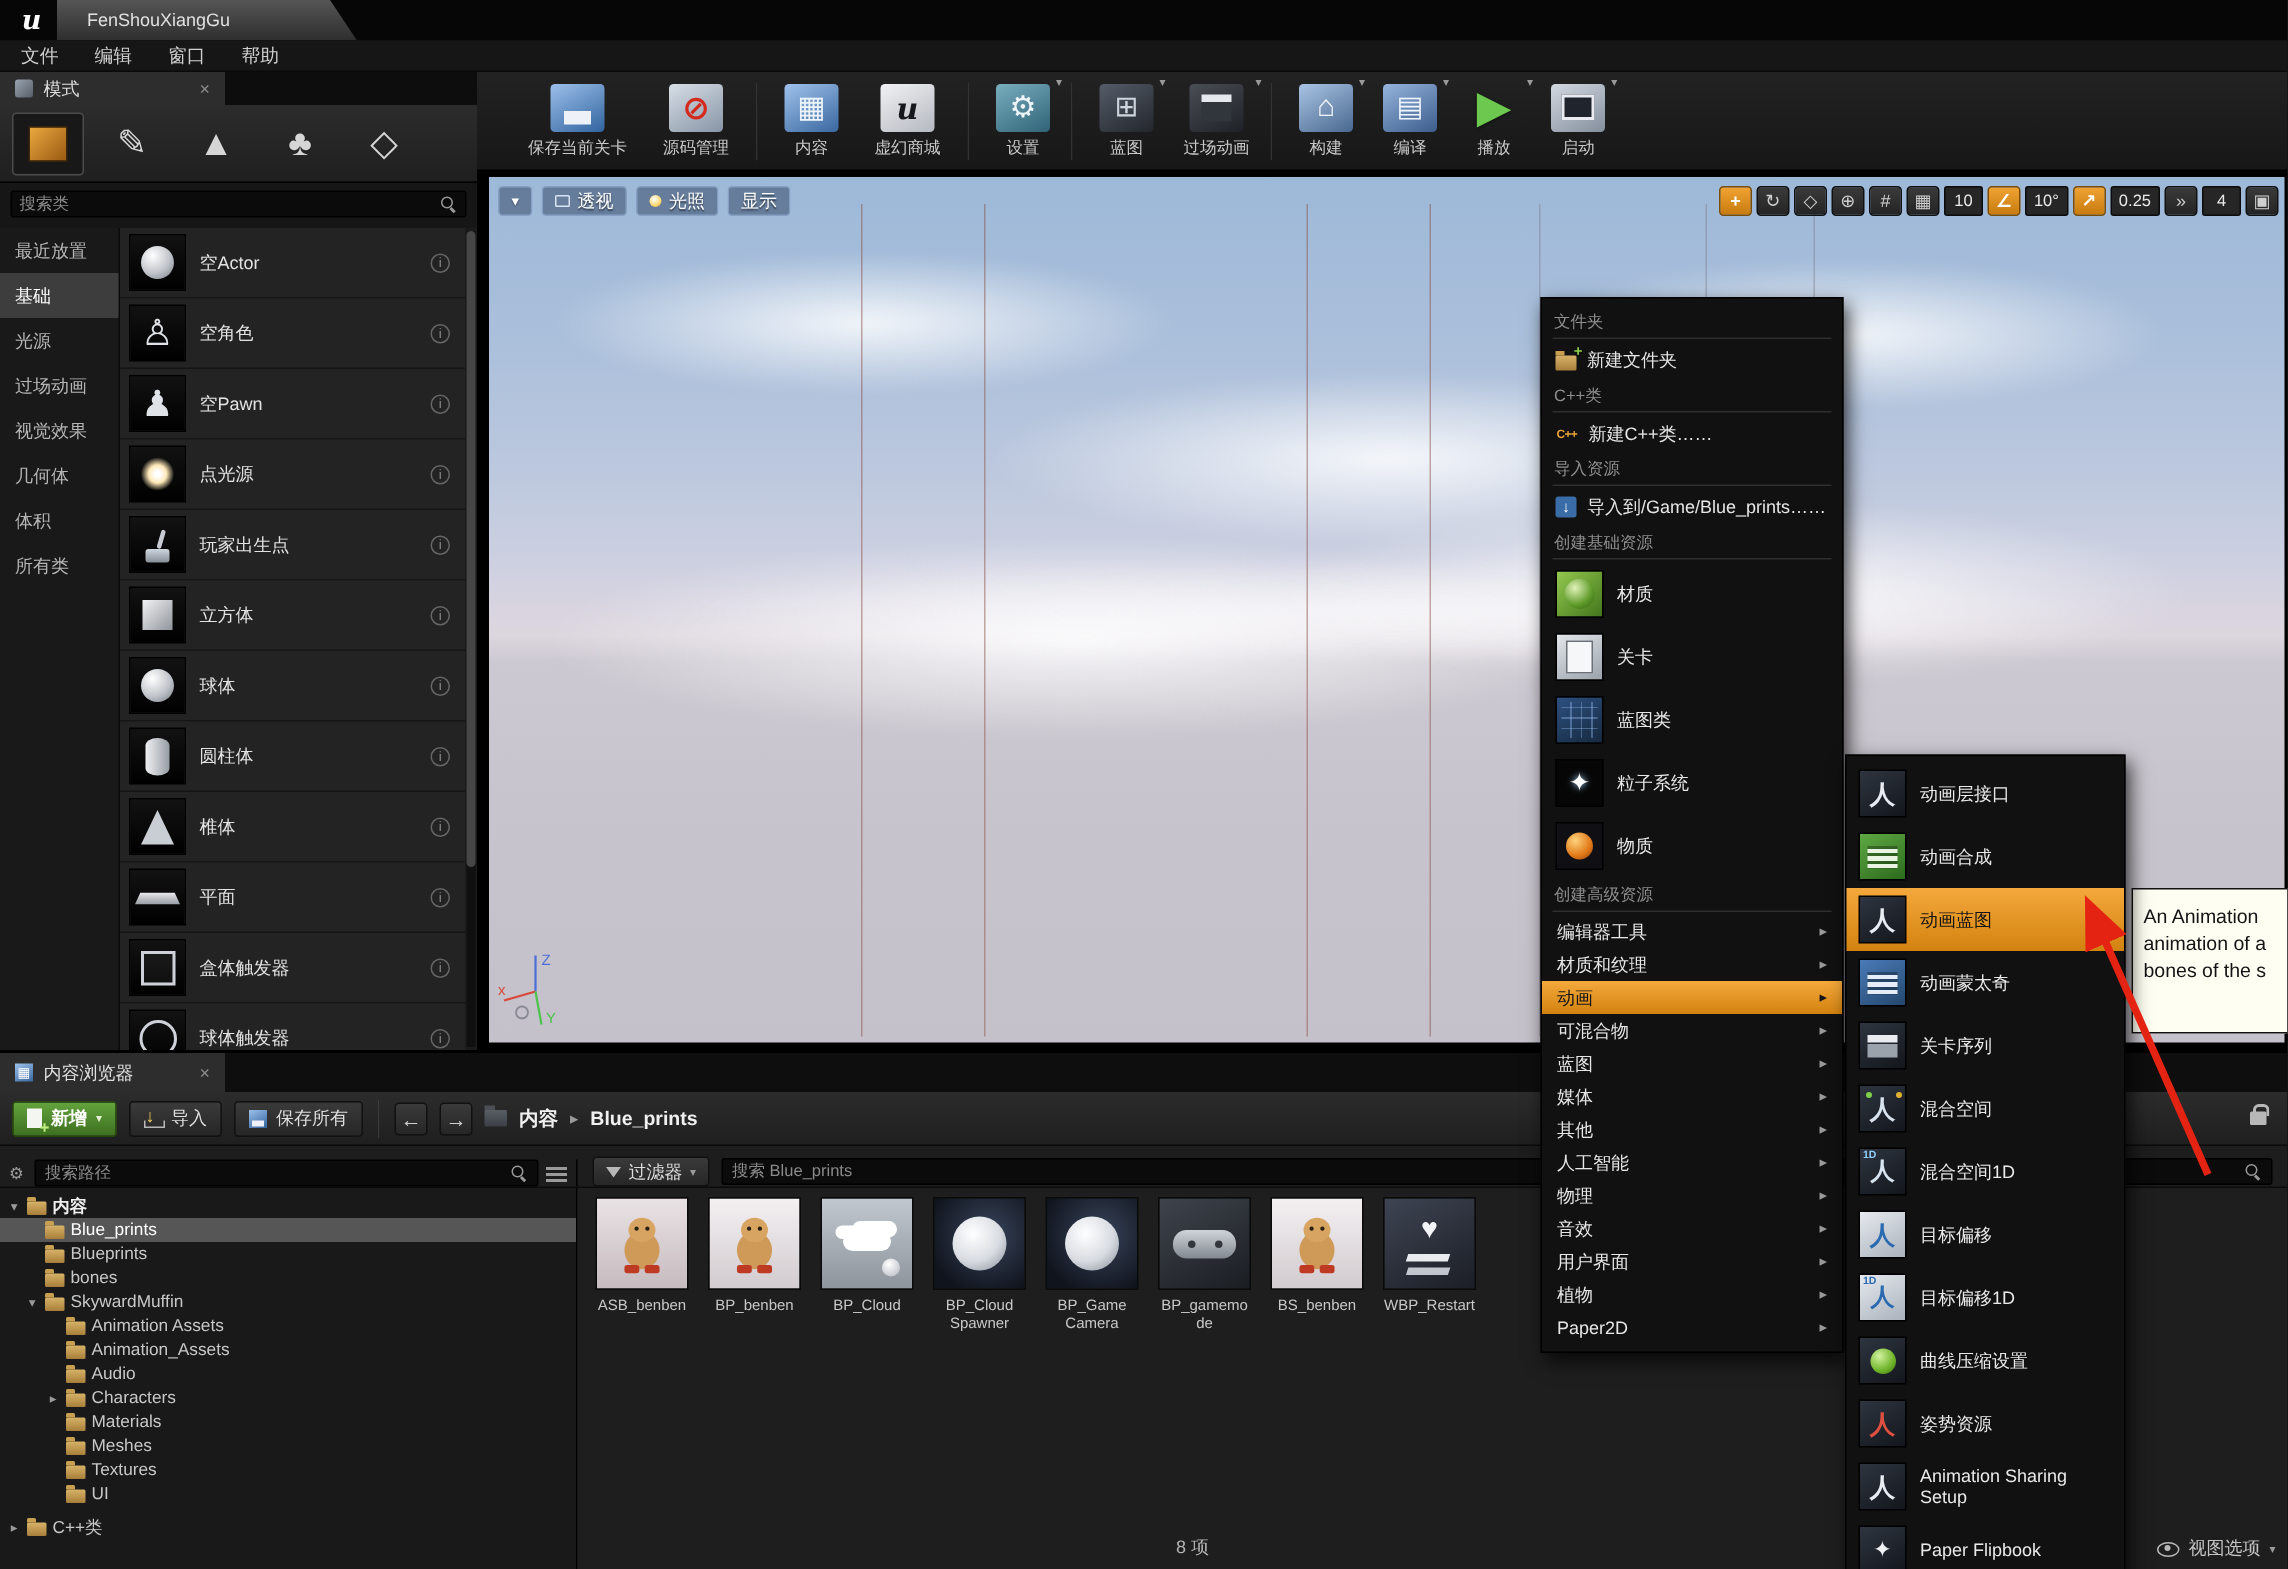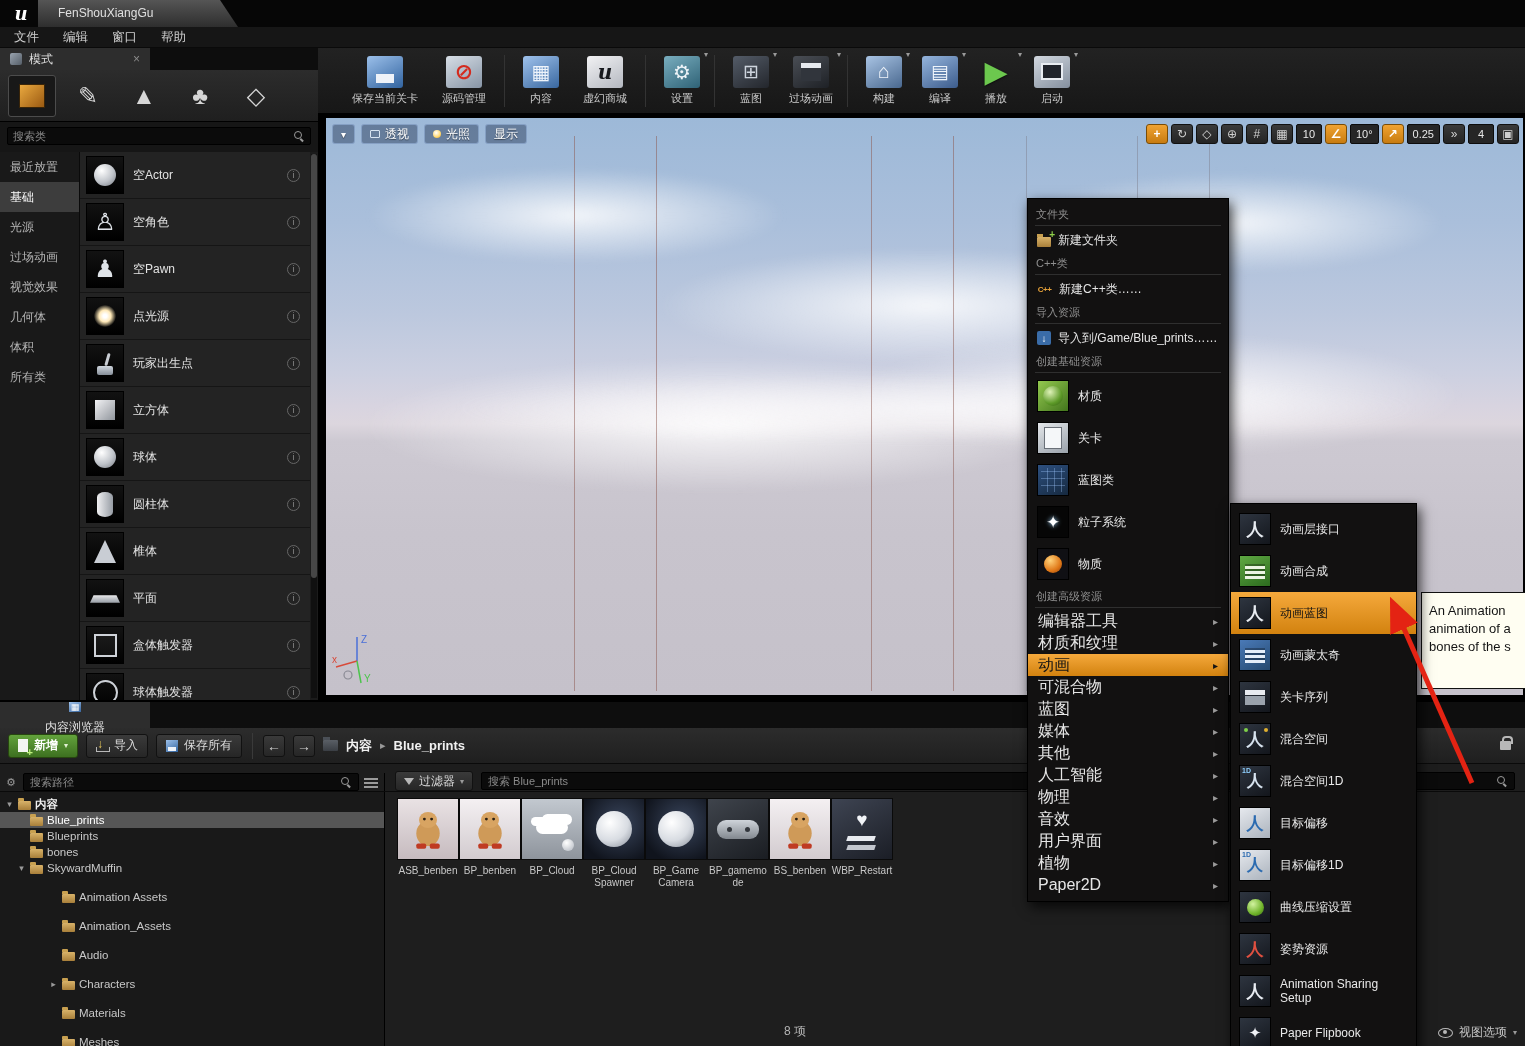--- a/index.html
+++ b/index.html
@@ -138,21 +138,21 @@
   [data-icon="material-icon"]::after { content:""; width:20px; height:20px; border-radius:50%; background:radial-gradient(circle at 35% 30%,#dff2b8,#5d9a28 60%,#2f5a10); }
   [data-icon="level-icon"] { background:linear-gradient(150deg,#e4e7ea,#9aa2ab); }
   [data-icon="level-icon"]::after { content:""; width:16px; height:20px; background:#f5f7f9; border:1px solid #6a7078; }
   [data-icon="blueprint-class-icon"] { background:linear-gradient(150deg,#2d5080,#16293f); }
   [data-icon="blueprint-class-icon"]::after { content:""; position:absolute; inset:3px;
       background:repeating-linear-gradient(0deg,transparent 0 6px,rgba(160,200,255,.35) 6px 7px),repeating-linear-gradient(90deg,transparent 0 6px,rgba(160,200,255,.35) 6px 7px); }
   [data-icon="particle-system-icon"] { background:#060606; }
   [data-icon="particle-system-icon"]::after { content:"✦"; color:#fff; font-size:17px; text-shadow:0 0 5px #9fd4ff; }
   [data-icon="substance-icon"] { background:#101014; }
   [data-icon="substance-icon"]::after { content:""; width:18px; height:18px; border-radius:50%; background:radial-gradient(circle at 35% 30%,#ffd27a,#e07818 60%,#8a3c08); }
-  .ctx-adv { height:22px; display:flex; align-items:center; padding:0 10px; font-size:16px; color:#e6e6e6; }
+  .ctx-adv { height:22px; display:flex; align-items:center; padding:0 10px; font-size:12px; color:#e6e6e6; }
   .ctx-adv .sub-arrow { margin-left:auto; color:#9a9a9a; font-size:10px; }
   .ctx-adv .sub-arrow::after { content:"▸"; }
   .ctx-adv.active { background:linear-gradient(#f5a93c,#d2820f); color:#141414; }
   .ctx-adv.active .sub-arrow { color:#141414; }
 
   
   #submenu { left:1230px; top:503px; width:187px; background:#121111; border:1px solid #000; box-shadow:3px 5px 12px rgba(0,0,0,.75);
              z-index:31; padding:4px 0; }
   .sub-row { height:42px; display:flex; align-items:center; gap:9px; padding:0 8px; font-size:12px; color:#e9e9e9; }
   .sub-row.active { background:linear-gradient(#f5a93c,#d2820f); color:#141414; }
@@ -180,21 +180,21 @@
   [data-icon="paper-flipbook-icon"]::after { content:"✦"; color:#f0f2f6; font-size:15px; }
 
   
   #tooltip { left:1421px; top:592px; width:126px; min-height:97px; background:#fffef2; border:1px solid #111; z-index:29;
              color:#141414; font-size:13px; line-height:1.4; padding:9px 7px; }
   #annot-arrow { position:absolute; left:1350px; top:588px; z-index:40; pointer-events:none; }
 
   
   #cb { left:0; top:700px; width:1525px; height:346px; background:#1c1c1c; border-top:2px solid #000; }
   .cb-tabs { height:26px; background:#0e0e0e; display:flex; }
-  .cb-tab { display:flex; align-items:center; gap:7px; background:#2d2d2d; padding:0 10px; font-size:12px; color:#e0e0e0; min-width:150px;flex-direction:column; }
+  .cb-tab { display:flex; align-items:center; gap:7px; background:#2d2d2d; padding:0 10px; font-size:12px; color:#e0e0e0; min-width:150px; }
   .cb-tab-icon { width:12px; height:12px; background:linear-gradient(150deg,#9fc2ec,#39679f); display:flex; align-items:center; justify-content:center; font-size:9px; color:#fff; }
   .cb-tab-icon::after { content:"▦"; }
   .cb-cmd { height:36px; background:linear-gradient(#2c2c2c,#1f1f1f); display:flex; align-items:center; gap:8px; padding:0 8px; border-bottom:1px solid #0a0a0a; }
   .btn-addnew { height:24px; display:flex; align-items:center; gap:6px; padding:0 9px; border-radius:3px; color:#fff; font-size:12px; font-weight:bold;
                 background:linear-gradient(#63a33c,#3d7020); border:1px solid #27470f; }
   .addnew-icon { width:10px; height:13px; background:#f4f6f2; position:relative; }
   .addnew-icon::after { content:"+"; position:absolute; right:-5px; bottom:-6px; color:#bff07f; font-weight:bold; font-size:11px; }
   .btn-dark { height:24px; display:flex; align-items:center; gap:6px; padding:0 9px; border-radius:3px; color:#ddd; font-size:12px;
               background:linear-gradient(#3a3a3a,#262626); border:1px solid #111; }
   .import-ico { width:12px; height:12px; position:relative; }
@@ -225,26 +225,26 @@
   .btn-filter { height:20px; display:flex; align-items:center; gap:5px; padding:0 8px; color:#ddd; font-size:12px;
                 background:linear-gradient(#3a3a3a,#262626); border:1px solid #111; border-radius:3px; }
   .funnel { width:0; height:0; border-left:5px solid transparent; border-right:5px solid transparent; border-top:7px solid #b8b8b8; }
   .caret-sm { font-size:8px; color:#9a9a9a; }
   .caret-sm::after { content:"▾"; }
   .cb-body { position:absolute; top:90px; bottom:0; left:0; right:0; display:flex; }
   .cb-tree { width:385px; flex:none; background:#191919; border-right:1px solid #000; padding-top:4px; overflow:hidden; }
   .tree-row { height:16px; display:flex; align-items:center; gap:4px; font-size:11.5px; color:#c8c8c8; }
   .tree-row.sel { background:#565656; color:#fff; }
   .tree-row.root { color:#efefef; font-weight:bold; }
-  .d0 { padding-left:5px; } .d1 { padding-left:17px; } .d2 { padding-left:49px;margin-top:13px; }
+  .d0 { padding-left:5px; } .d1 { padding-left:17px; } .d2 { padding-left:31px; }
   .tcaret { width:9px; font-size:9px; color:#9a9a9a; flex:none; text-align:center; }
   .tcaret.open::after { content:"▾"; } .tcaret.closed::after { content:"▸"; }
   .folder { width:13px; height:9px; background:linear-gradient(#d8b269,#a87f3a); position:relative; border-radius:1px; flex:none; margin-top:2px; }
   .folder::before { content:""; position:absolute; left:0; top:-3px; width:6px; height:3px; background:#c8a050; border-radius:1px 1px 0 0; }
-  .cb-assets { flex:1; position:relative; background:#1e1e1e; padding:6px 0 12px 12px; display:flex; align-items:flex-start; }
+  .cb-assets { flex:1; position:relative; background:#1e1e1e; padding:6px 0 12px 12px; display:flex; align-items:flex-start; gap:13px; }
   .asset { width:62px; display:flex; flex-direction:column; align-items:center; gap:5px; }
   .thumb { width:62px; height:62px; border:1px solid #0a0a0a; position:relative; display:flex; align-items:center; justify-content:center; overflow:hidden; }
   .asset-label { font-size:10px; color:#c8c8c8; text-align:center; line-height:12px; overflow-wrap:anywhere; }
   .th-benben-light { background:linear-gradient(#e9e2e4,#c6bbbf); }
   .th-benben-white { background:linear-gradient(#f4f0f2,#d2cbcf); }
   .th-cloud { background:linear-gradient(#c2c8cf,#8e949c); }
   .th-cloud::after { content:""; width:32px; height:13px; background:#fff; border-radius:9px; box-shadow:-7px -6px 0 -2px #fff, 5px -8px 0 -1px #fff; margin-top:-4px; }
   .th-cloud::before { content:""; position:absolute; right:8px; bottom:8px; width:12px; height:12px; border-radius:50%; background:radial-gradient(circle at 38% 32%,#fff,#c8ccd2 70%); }
   .th-sphere { background:radial-gradient(circle at 60% 40%,#39455c,#10141d 80%); }
   .th-sphere::after { content:""; width:36px; height:36px; border-radius:50%; background:radial-gradient(circle at 38% 32%,#ffffff,#d8dce2 55%,#9aa0aa 88%); }

